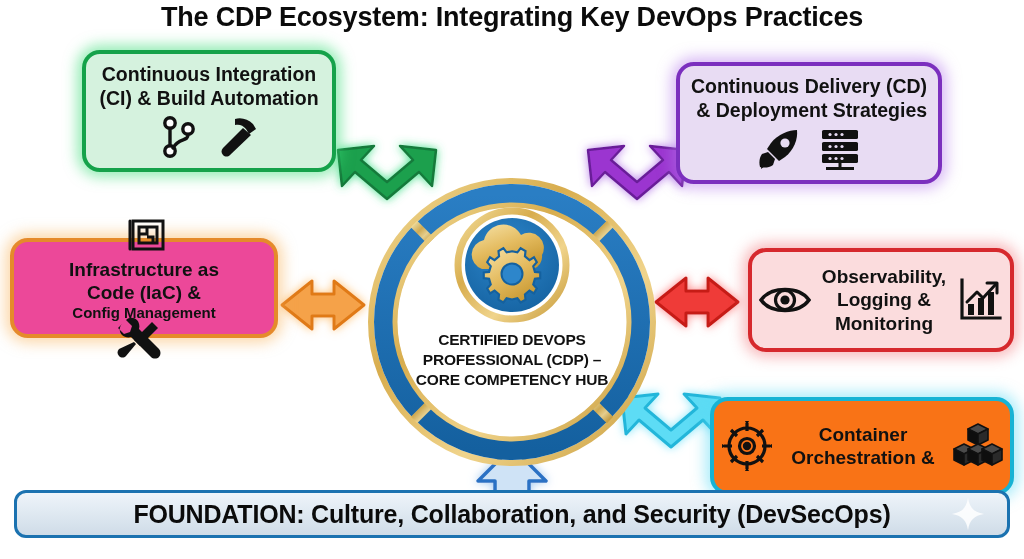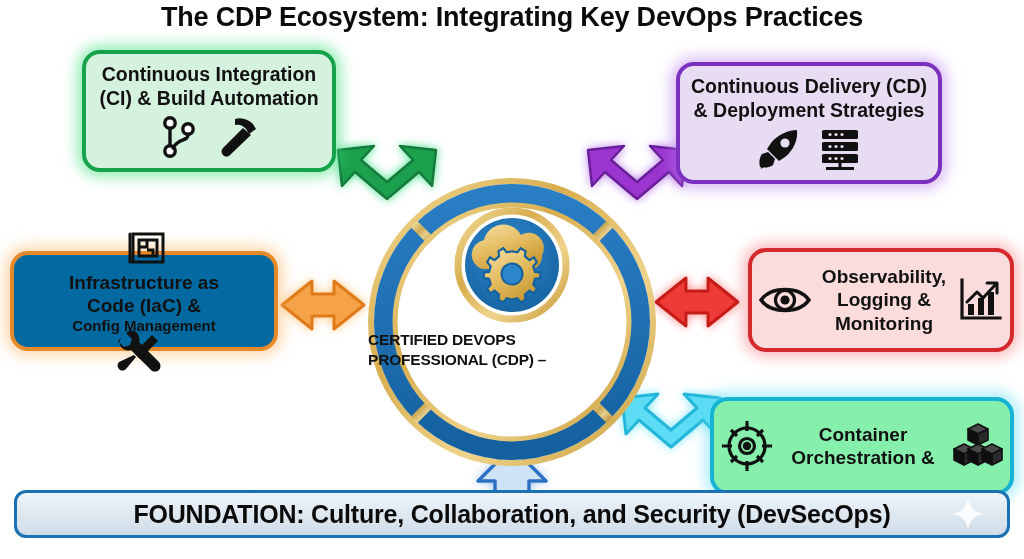--- a/index.html
+++ b/index.html
@@ -57,27 +57,27 @@
   #card-ci .ctext { font-size: 19.5px; padding: 0 6px; }
   #card-ci .icons { margin-top: 5px; }
 
   
   #card-cd {
     left: 676px; top: 62px; width: 266px; height: 122px;
     background: #e8dcf3;
     border-color: #7b2fbe; border-width: 4px;
     box-shadow: 0 0 14px 5px rgba(180,120,235,0.5);
   }
-  #card-cd .ctext { font-size: 19.5px; padding: 0 6px; }
+  #card-cd .ctext { font-size: 19.5px; padding: 0 6px; text-align: right; }
   #card-cd .icons { margin-top: 4px; }
 
   
   #card-iac {
-    left: 10px; top: 251px; width: 268px; height: 100px;
-    background: #0369a1;
+    left: 10px; top: 238px; width: 268px; height: 100px;
+    background: #ec4899;
     border-color: #e58a2b; border-width: 4px;
     box-shadow: 0 0 14px 5px rgba(250,180,90,0.5);
     flex-direction: column;
   }
   #card-iac .ctext { font-size: 19px; }
   #card-iac .ctext .small { font-size: 15px; }
 
   
   #card-obs {
     left: 748px; top: 248px; width: 266px; height: 104px;
@@ -85,21 +85,21 @@
     border-color: #d6292d; border-width: 4px;
     box-shadow: 0 0 14px 5px rgba(240,100,105,0.45);
     flex-direction: row;
     gap: 8px;
   }
   #card-obs .ctext { font-size: 19px; }
 
   
   #card-cont {
     left: 710px; top: 397px; width: 304px; height: 98px;
-    background: #86efac;
+    background: #f97316;
     border-color: #17b3d4; border-width: 4px;
     box-shadow: 0 0 14px 5px rgba(90,220,245,0.5);
     flex-direction: row;
   }
   #card-cont .ctext { font-size: 19px; }
 
   
   #foundation {
     position: absolute;
     left: 14px; top: 490px; width: 996px; height: 48px;
@@ -121,21 +121,21 @@
 
   
   #hub {
     position: absolute;
     left: 368px; top: 178px; width: 288px; height: 288px;
     z-index: 5;
   }
   #hub-label {
     position: absolute;
     left: 0; top: 152px; width: 288px;
-    text-align: left;
+    text-align: center;
     font-size: 15.5px;
     font-weight: bold;
     color: #111;
     line-height: 1.30;
     letter-spacing: -0.2px;
     z-index: 3;
     pointer-events: none;
   }
 
   
@@ -256,20 +256,21 @@
                    -5.5,-1.2 -3.3,4.3 -5,-2.9 0.6,-5.4 -4.6,-3.9 -4.6,2.9 -2.9,-5 3.6,-4.1 -1.7,-5.8 -5.4,-0.6
                    0,-5.8 5.4,-0.6 1.7,-5.8 -3.6,-4.1 2.9,-5 4.6,2.9 4.6,-3.9 -0.6,-5.4 5,-2.9 3.3,4.3 z" transform="scale(0.98)"></path>
         </g>
         <circle cx="0" cy="11" r="10.5" fill="#2d86cb" stroke="#14619f" stroke-width="2"></circle>
       </g>
     </svg>
 
     <div id="hub-label">
       <div>CERTIFIED DEVOPS</div>
       <div>PROFESSIONAL (CDP) –</div>
+      <div>CORE COMPETENCY HUB</div>
     </div>
   </div>
 
   <div id="card-ci" class="card">
     <div class="ctext">
       <div>Continuous Integration</div>
       <div>(CI) &amp; Build Automation</div>
     </div>
     <div class="icons row">
 

